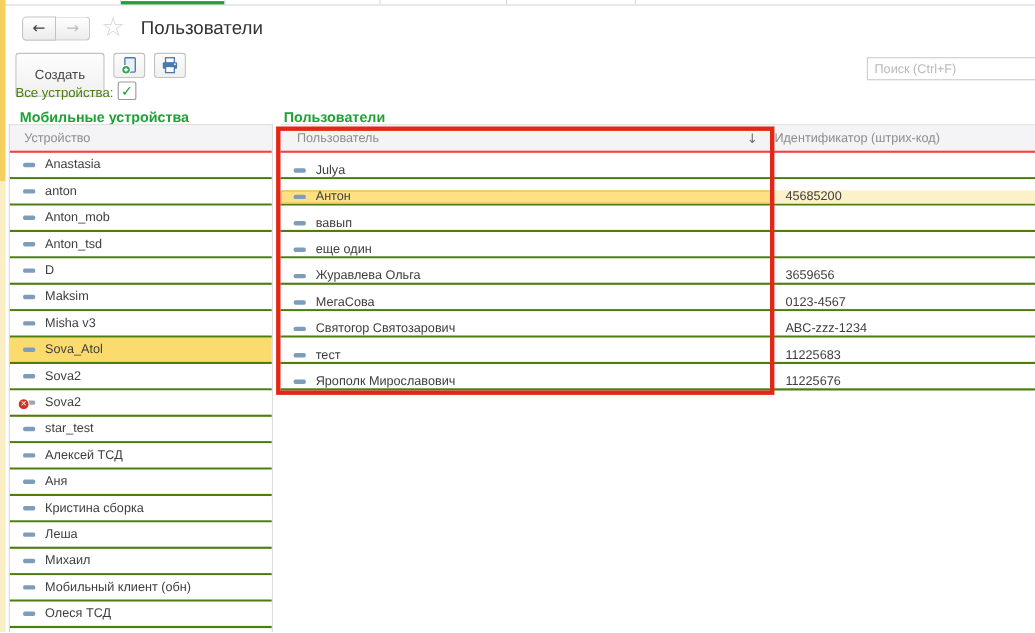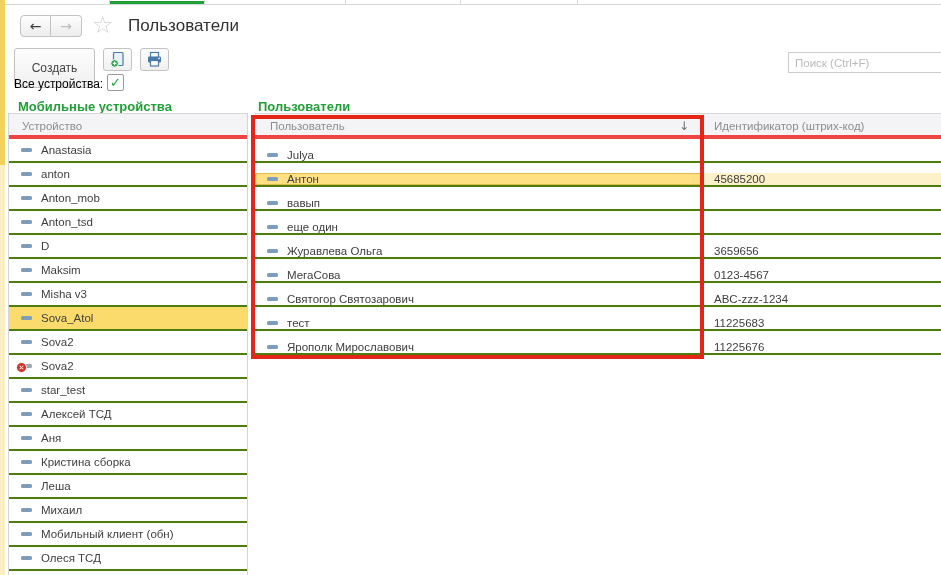--- a/index.html
+++ b/index.html
@@ -26,45 +26,45 @@
   .btn-create{position:absolute;left:14px;top:48px;width:81px;height:40px;border:1px solid #c2c2c2;border-radius:3px;
     background:linear-gradient(#fdfdfd,#f0f0f0);font-size:12px;color:#444;display:flex;align-items:center;justify-content:center;box-sizing:border-box;}
   .btn-icon{position:absolute;top:48px;width:29px;height:23px;border:1px solid #c2c2c2;border-radius:3px;
     background:linear-gradient(#fdfdfd,#f0f0f0);display:flex;align-items:center;justify-content:center;box-sizing:border-box;}
   .btn-icon.add{left:103px;}
   .btn-icon.print{left:140px;}
   .search{position:absolute;left:788px;top:52px;width:158px;height:21px;border:1px solid #cbcbcb;box-sizing:border-box;
     font-size:11.5px;padding:0 6px;color:#444;outline:none;font-family:inherit;}
   .search::placeholder{color:#b9b9b9;}
   
-  .filter-label{position:absolute;left:14px;top:77px;font-size:12px;color:#000000;}
+  .filter-label{position:absolute;left:14px;top:77px;font-size:12px;color:#4d7c0f;}
   .checkbox{position:absolute;left:107px;top:74px;width:15px;height:15px;border:1px solid #9a9a9a;border-radius:2px;
     background:#fff;display:flex;align-items:center;justify-content:center;}
   .checkbox .mark{color:var(--accent-green);font-size:13px;font-weight:bold;line-height:13px;}
   
   .sec-title{position:absolute;top:99px;font-size:13px;font-weight:bold;color:var(--accent-green);}
   .sec-title.left{left:18px;} .sec-title.right{left:258px;}
   
-  .panel-header{background:#f4f3f5;color:#8d8d8d;font-size:11.5px;border-bottom:4px solid #ef4444;box-sizing:border-box;}
+  .panel-header{background:#f4f3f5;color:#8d8d8d;font-size:11.5px;border-bottom:2px solid #ef4444;box-sizing:border-box;}
   .devices{position:absolute;left:8px;top:113px;width:240px;height:463px;border:1px solid #d4d4d4;border-bottom:none;box-sizing:border-box;background:#fff;}
   .devices .panel-header{height:25px;line-height:24px;padding-left:13px;}
   .row{height:24px;border-bottom:2px solid #4d7c0f;display:flex;align-items:center;box-sizing:border-box;font-size:11.5px;color:#3e3e3e;background:#fff;}
   .row .dash{width:11px;height:4px;border-radius:1.5px;background:var(--icon-blue);margin-left:12px;flex:none;position:relative;}
   .row .lbl{margin-left:9px;white-space:nowrap;}
   .devices .row.selected{background:var(--sel-yellow);}
   .row.deleted .dash{background:#9aa7b3;}
   .del-badge{display:none;}
   .row.deleted .del-badge{display:flex;position:absolute;left:-5px;top:-2px;width:9px;height:9px;border-radius:50%;
     background:#d63024;border:1px solid #fff;color:#fff;font-size:7px;line-height:8px;align-items:center;justify-content:center;font-weight:bold;}
   
   .users{position:absolute;left:255px;top:113px;width:686px;box-sizing:border-box;background:#fff;border-top:1px solid #d9d9d9;}
   .users .panel-header{height:25px;display:flex;}
   .uh-name{width:449px;box-sizing:border-box;border-right:1px solid #d9d9d9;line-height:24px;padding-left:15px;display:flex;}
   .uh-name .sort{margin-left:auto;margin-right:14px;color:#6f6f6f;font-size:12px;font-family:"DejaVu Sans",sans-serif;}
-  .uh-id{flex:1;line-height:24px;padding-left:10px;}
+  .uh-id{flex:1;line-height:24px;}
   .users .row{display:flex;align-items:flex-end;}
   .ucell-name{width:449px;box-sizing:border-box;display:flex;align-items:center;}
   .ucell-id{flex:1;display:flex;align-items:center;padding-left:10px;font-size:11.5px;}
   .users .row.selected .ucell-name{background:var(--sel-cell-yellow);box-shadow:inset 0 0 0 1px var(--sel-cell-border);border-radius:2px;}
   .users .row.selected .ucell-id{background:var(--sel-id-yellow);}
   
   .annotation-box{position:absolute;left:251px;top:115px;width:453px;height:244px;border:4px solid var(--annotation-red);
     box-sizing:border-box;pointer-events:none;z-index:50;}
 </style>
 </head>

